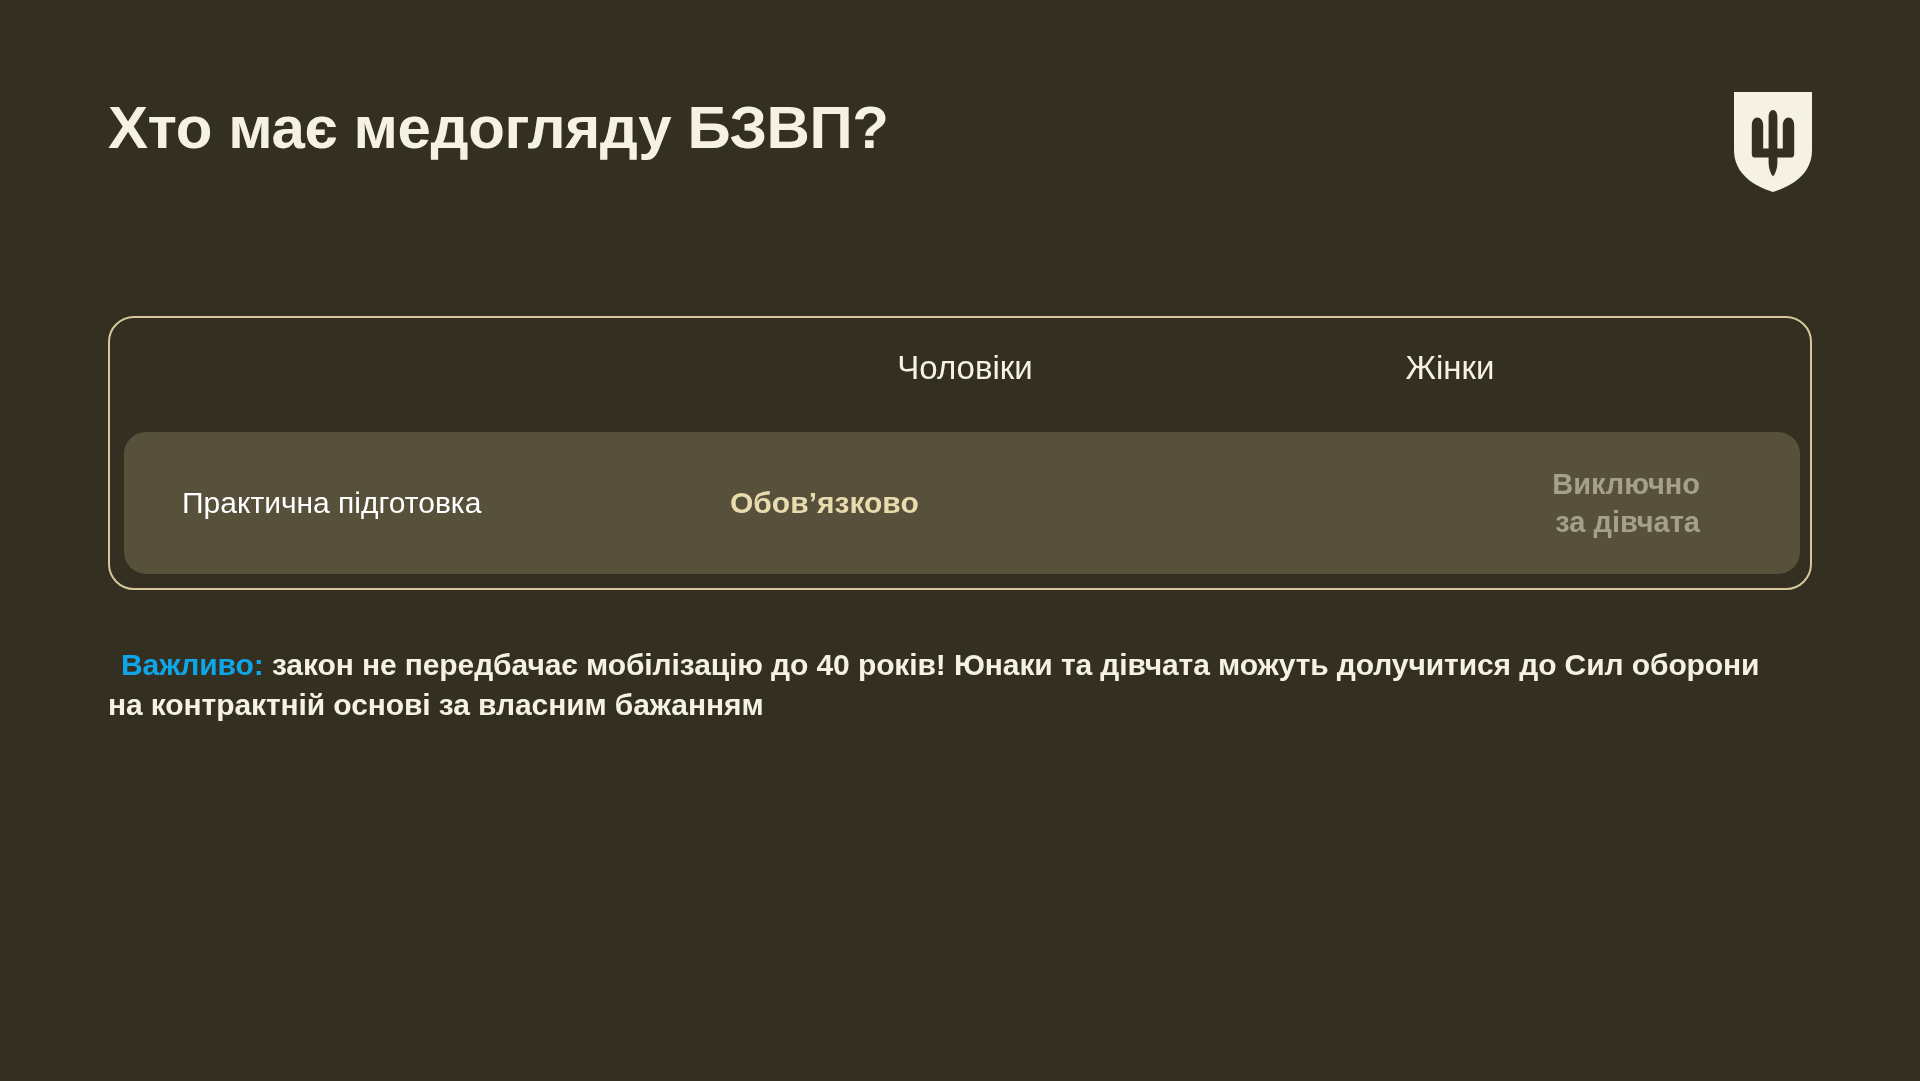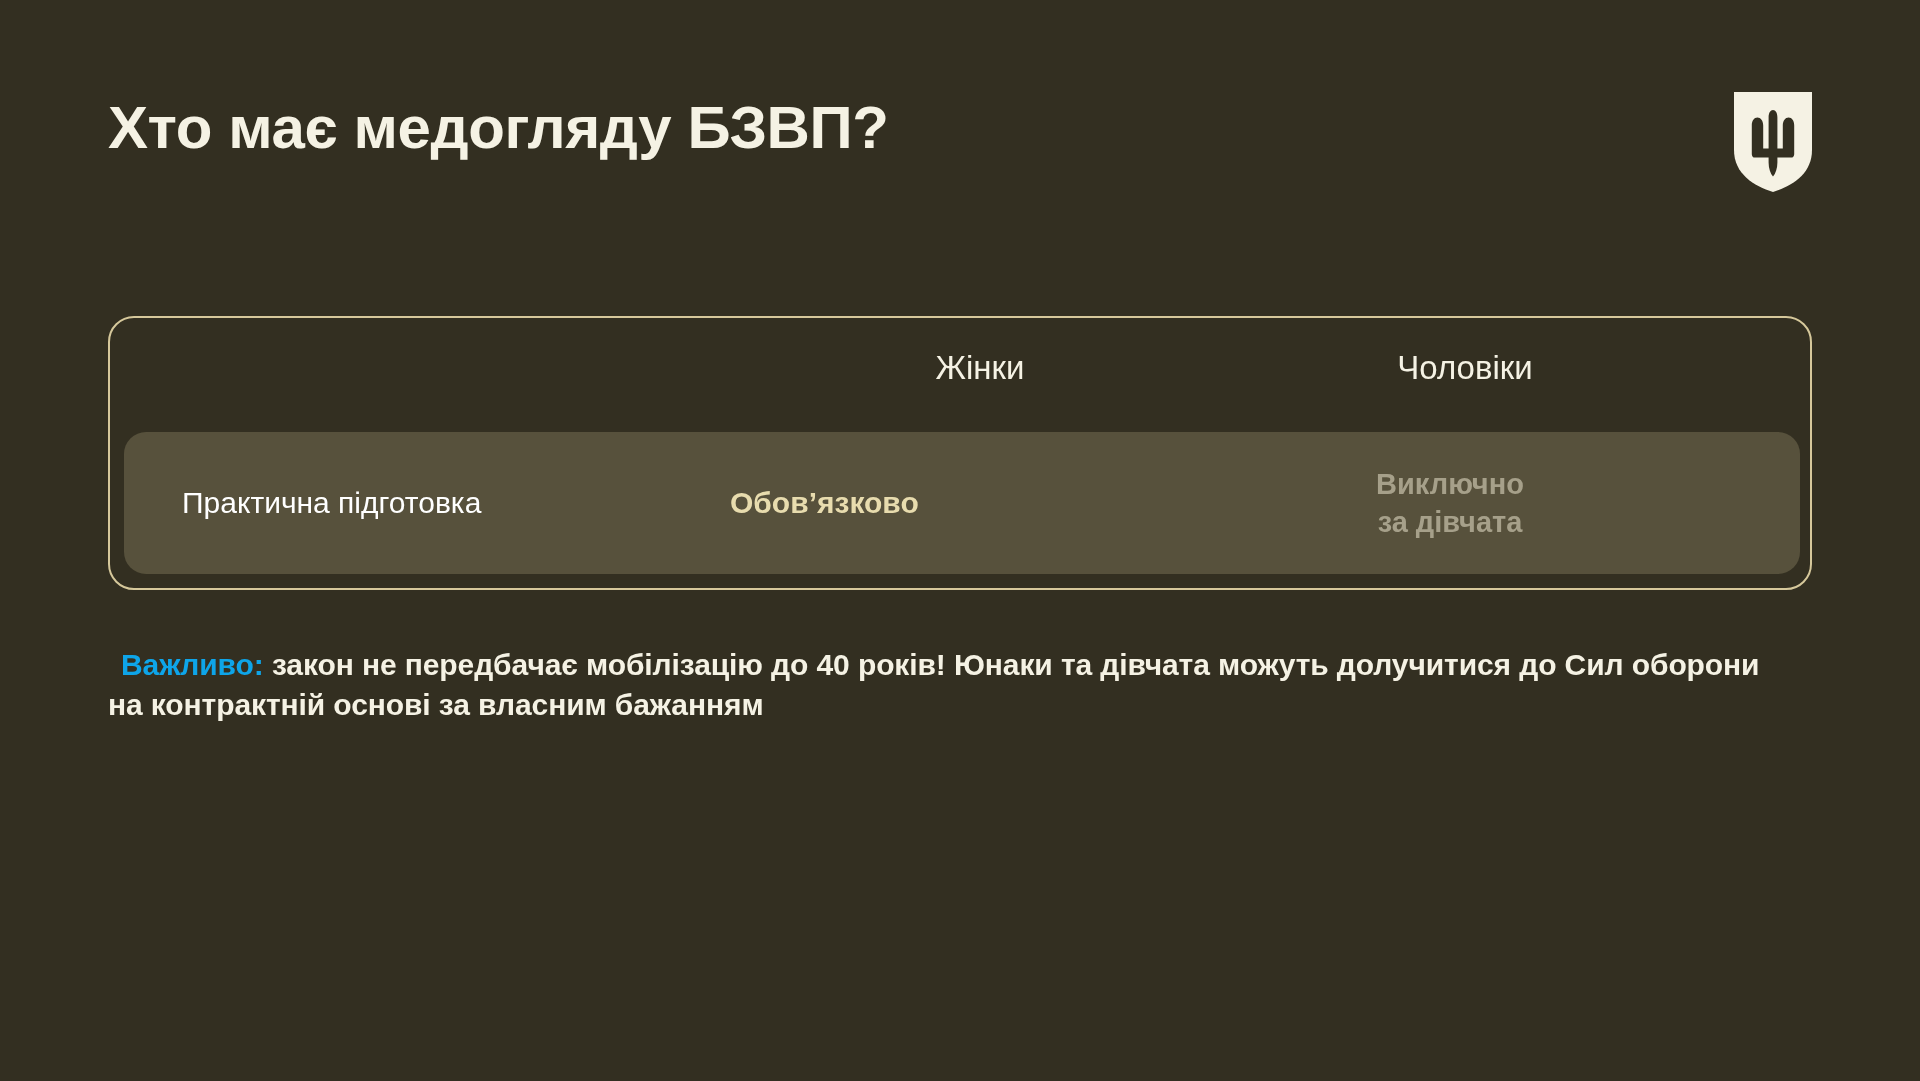--- a/index.html
+++ b/index.html
@@ -109,21 +109,21 @@
   .cell-men {
     flex:0 0 470px;
     font-size:30px;
     font-weight:700;
     color:#E8DCAE;
     line-height:1.2;
   }
 
   .cell-women {
     flex:0 0 500px;
-    text-align:center;
+    text-align:right;
     font-size:29px;
     font-weight:700;
     color:#A6A08A;
     line-height:1.32;
   }
 
   
   .body-text {
     position:absolute;
     left:108px;
@@ -174,22 +174,22 @@
                  V25.4
                  C34.6 21 36.4 18 39 18 Z"></path>
       </svg>
     </div>
   </div>
 
   <div class="card">
 
     <div class="col-headers">
       <div class="col-spacer"></div>
+      <div class="col-head men">Чоловіки</div>
       <div class="col-head women">Жінки</div>
-      <div class="col-head men">Чоловіки</div>
     </div>
 
     <div class="row">
       <div class="cell-label">Практична підготовка</div>
       <div class="cell-men">Обов’язково</div>
       <div class="cell-women">
         <span>Виключно</span><br>
         <span>за дівчата</span>
       </div>
     </div>

